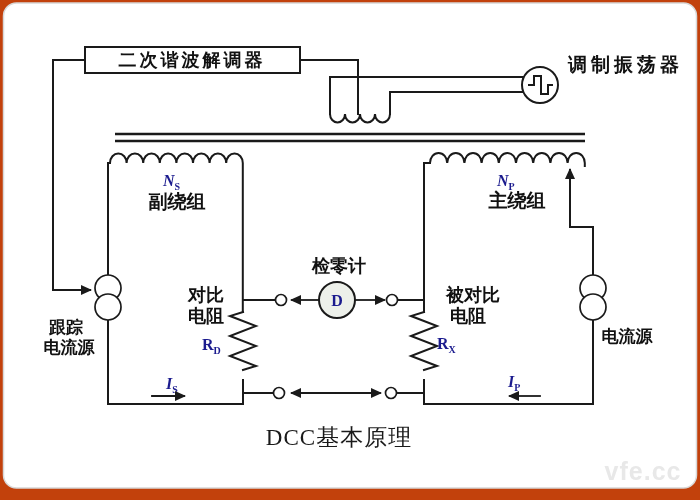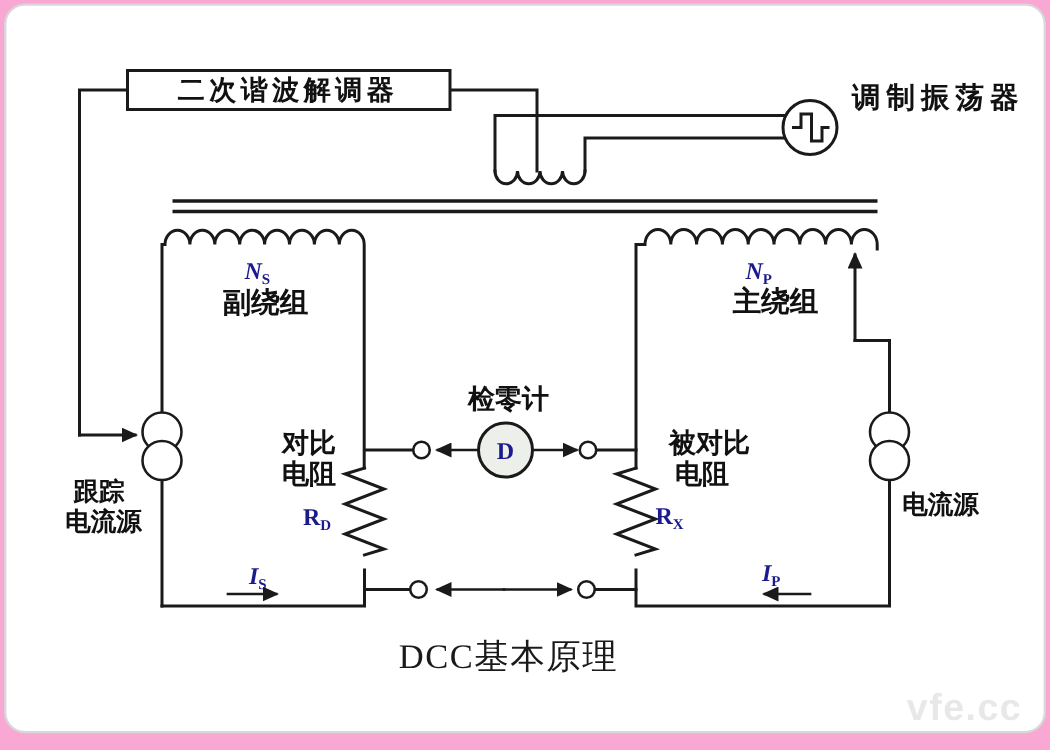--- a/index.html
+++ b/index.html
@@ -1,16 +1,16 @@
 <!DOCTYPE html>
 <html><head>
 <meta charset="utf-8">
 <style>
   html,body{margin:0;padding:0;background:#fdfdfd;}
-  .stage{position:relative;width:700px;height:500px;background:#f9a8d4;overflow:hidden;
+  .stage{position:relative;width:700px;height:500px;background:#c2410c;overflow:hidden;
          font-family:"Liberation Sans",sans-serif;}
   svg{display:block}
   .wire{stroke:#1a1a1a;stroke-width:2;fill:none;stroke-linecap:square;stroke-linejoin:miter;}
   .thin{stroke-width:1.8;}
   .core{stroke:#1a1a1a;stroke-width:2.4;fill:none;}
   .node{fill:#ffffff;stroke:#1a1a1a;stroke-width:1.7;}
   .boxfill{fill:#ffffff;stroke:#1a1a1a;stroke-width:2;}
   .dfill{fill:#edf0ea;stroke:#1a1a1a;stroke-width:2;}
   .cn{font-family:"Liberation Sans",sans-serif;font-weight:bold;fill:#111111;}
   .cn17{font-size:17px;}

